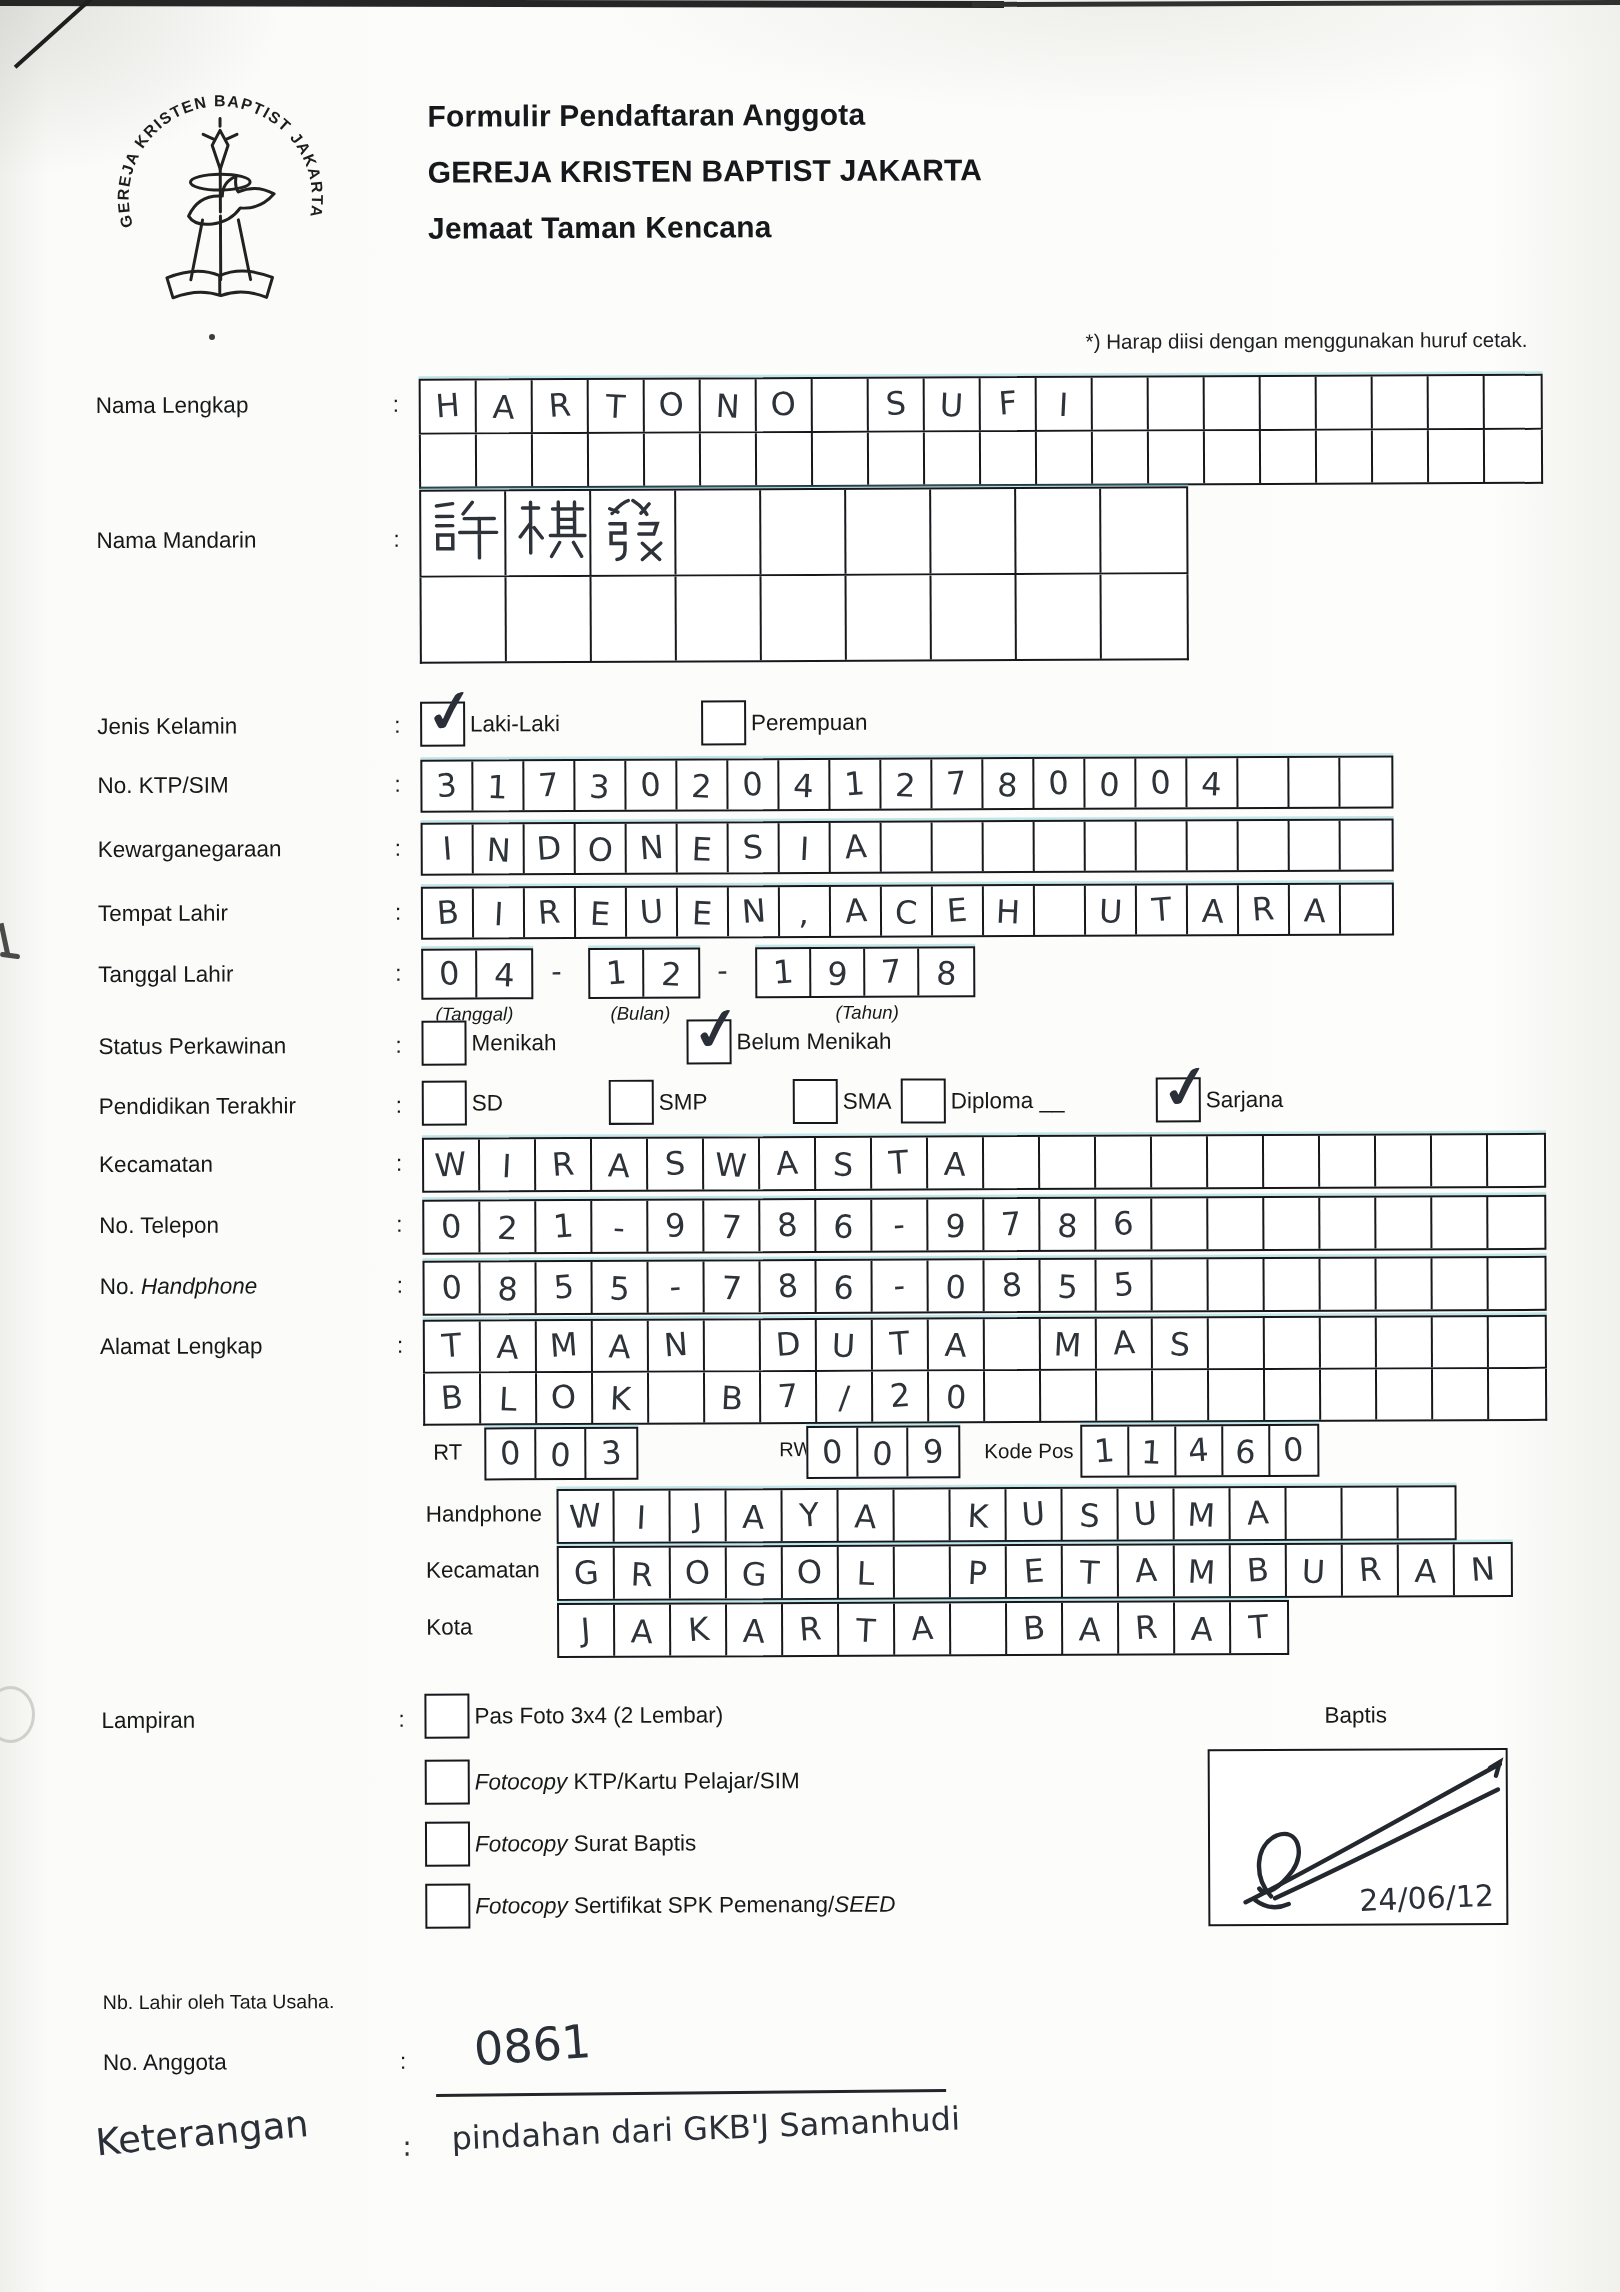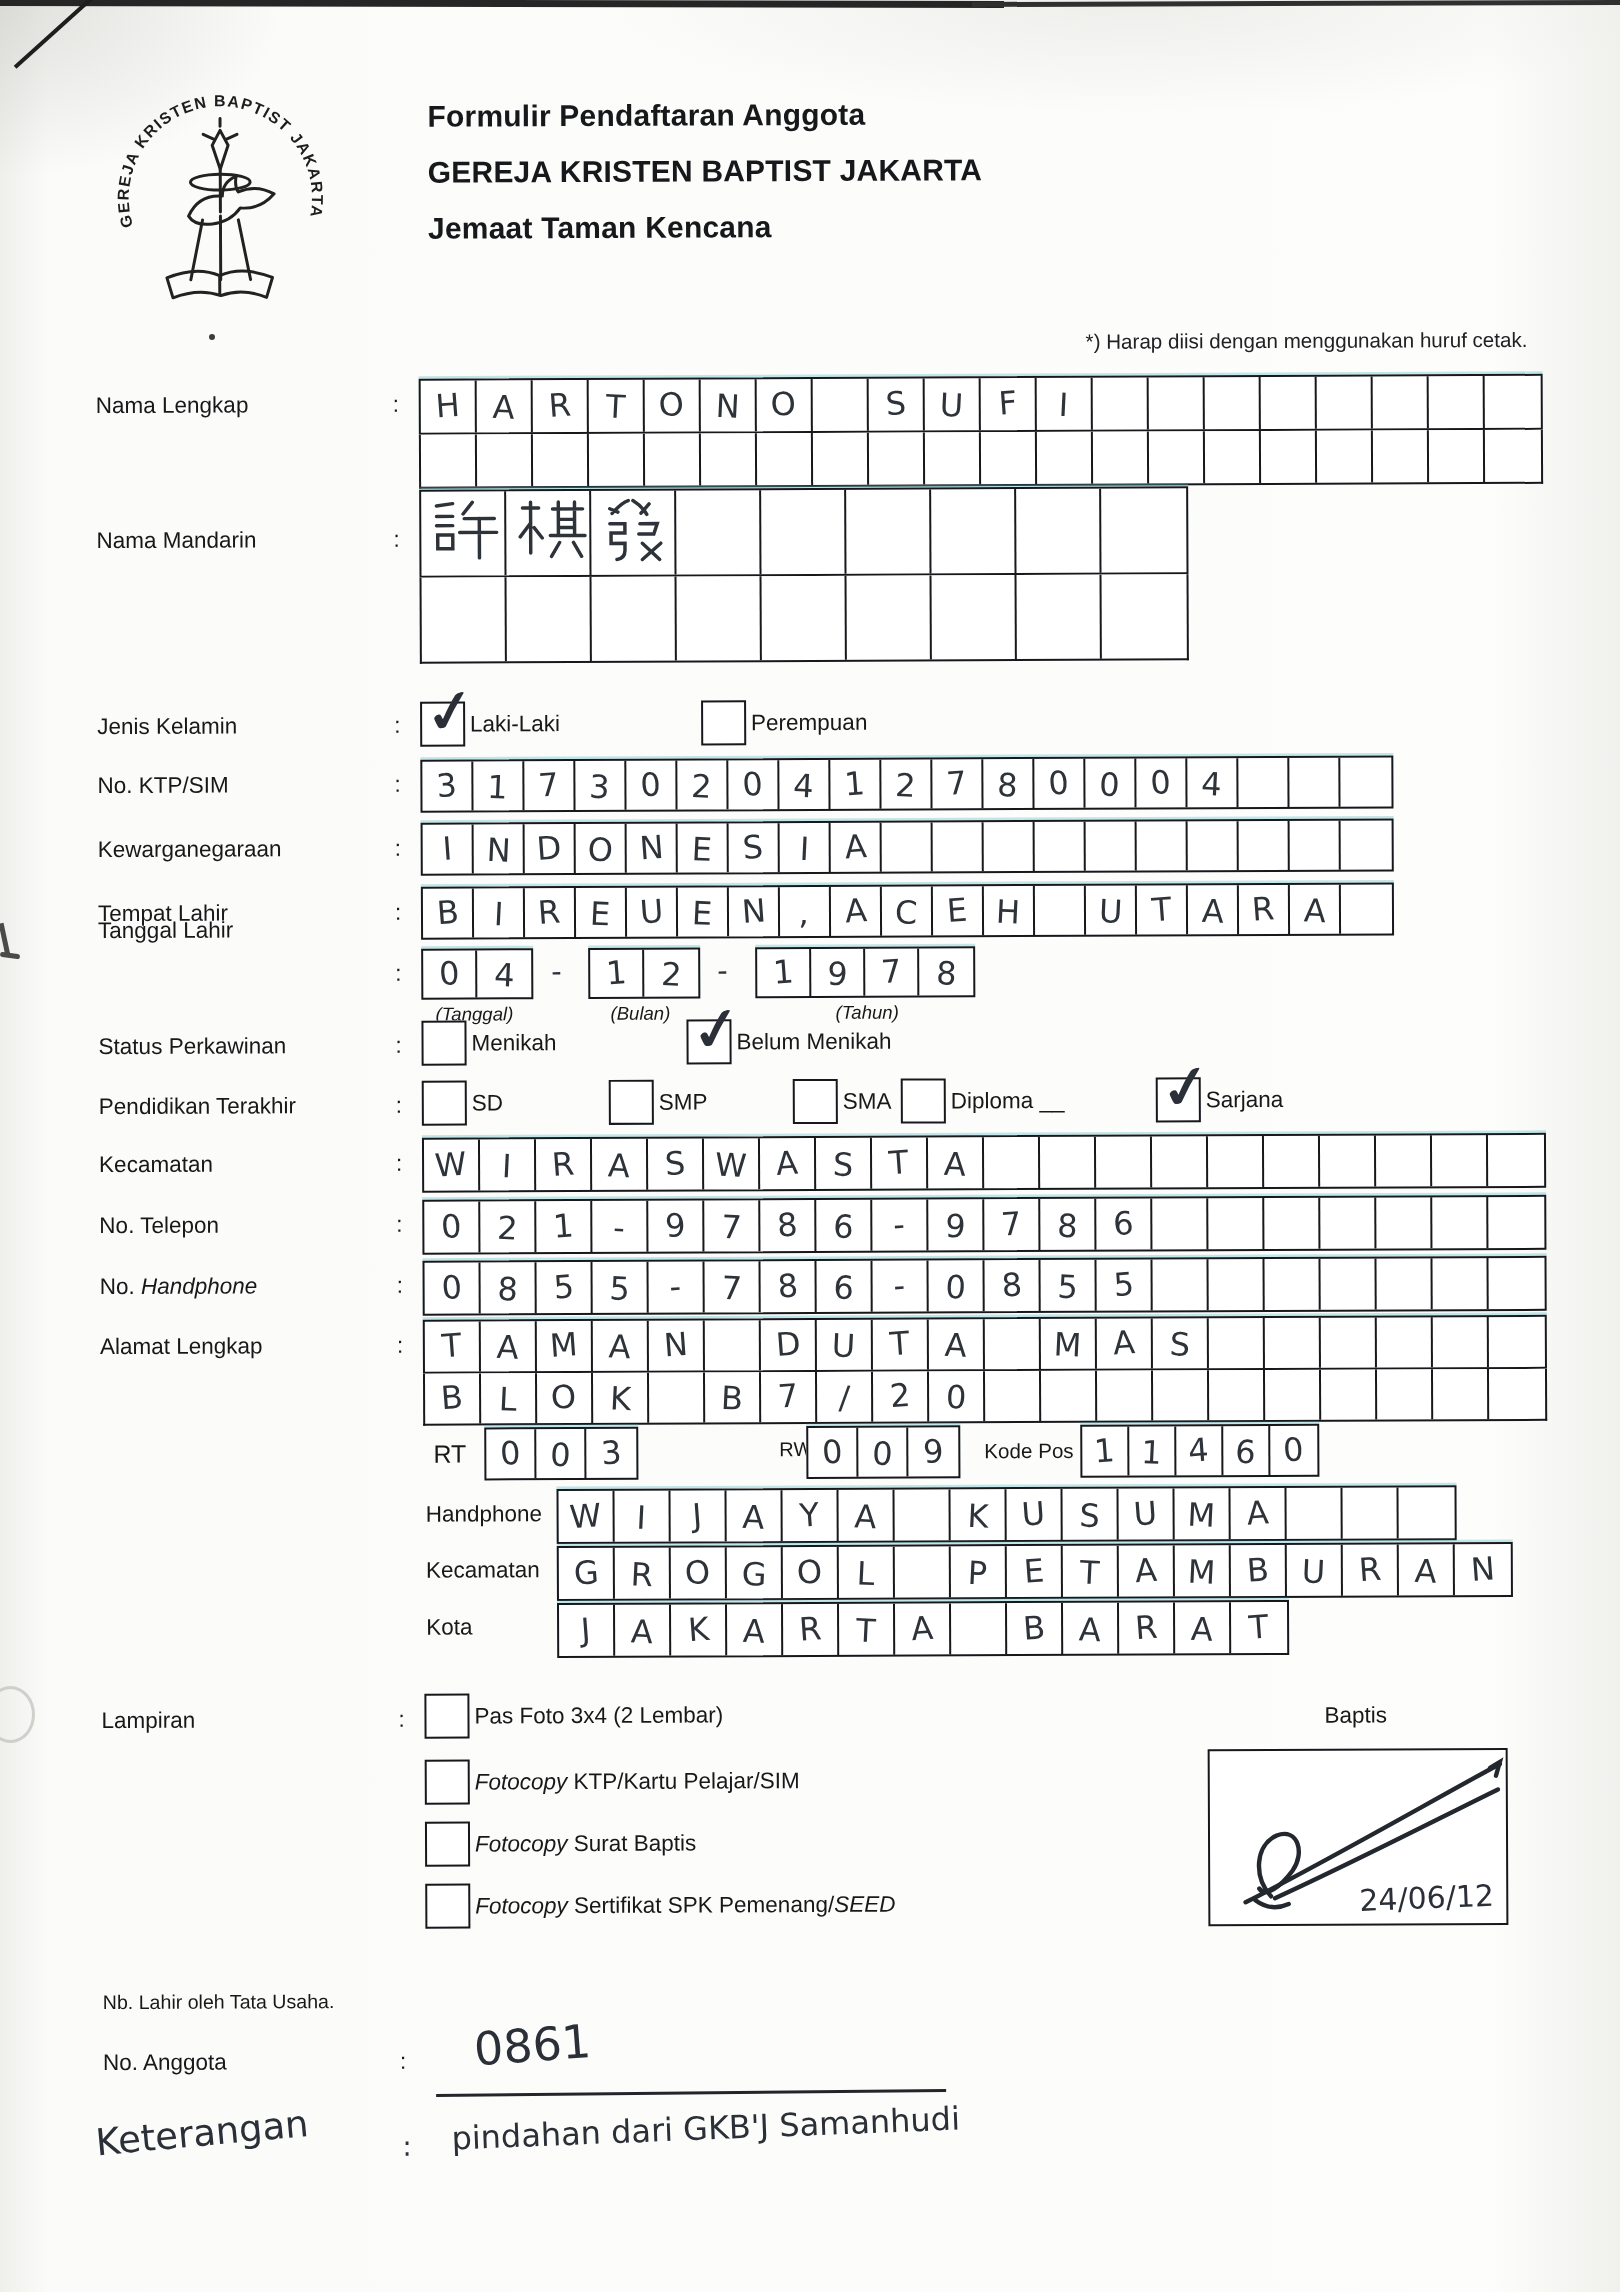--- a/index.html
+++ b/index.html
@@ -489,21 +489,21 @@
           </span>
           <span class="cell">
             <span class="hw">A</span>
           </span>
           <span class="cell">
             <span class="hw"></span>
           </span>
         </div>
     </div>
 
-    <div class="lbl" style="left:98px;top:915px">Tanggal Lahir</div>
+    <div class="lbl" style="left:98px;top:959px">Tanggal Lahir</div>
     <div class="colon" style="top:959px">:</div>
     <div class="gridbox" style="left:421px;top:947px;--cw:54px;--ch:47px">
       <div class="grow">
           <span class="cell">
             <span class="hw">0</span>
           </span>
           <span class="cell">
             <span class="hw">4</span>
           </span>
         </div>
@@ -899,21 +899,21 @@
           </span>
           <span class="cell">
             <span class="hw"></span>
           </span>
           <span class="cell">
             <span class="hw"></span>
           </span>
         </div>
     </div>
 
-    <div class="lbl" style="left:431px;top:1438px;font-size:25px">RT</div>
+    <div class="lbl" style="left:431px;top:1438px;font-size:22px">RT</div>
     <div class="gridbox" style="left:482px;top:1426px;--cw:50px;--ch:49px">
       <div class="grow">
           <span class="cell">
             <span class="hw">0</span>
           </span>
           <span class="cell">
             <span class="hw">0</span>
           </span>
           <span class="cell">
             <span class="hw">3</span>

